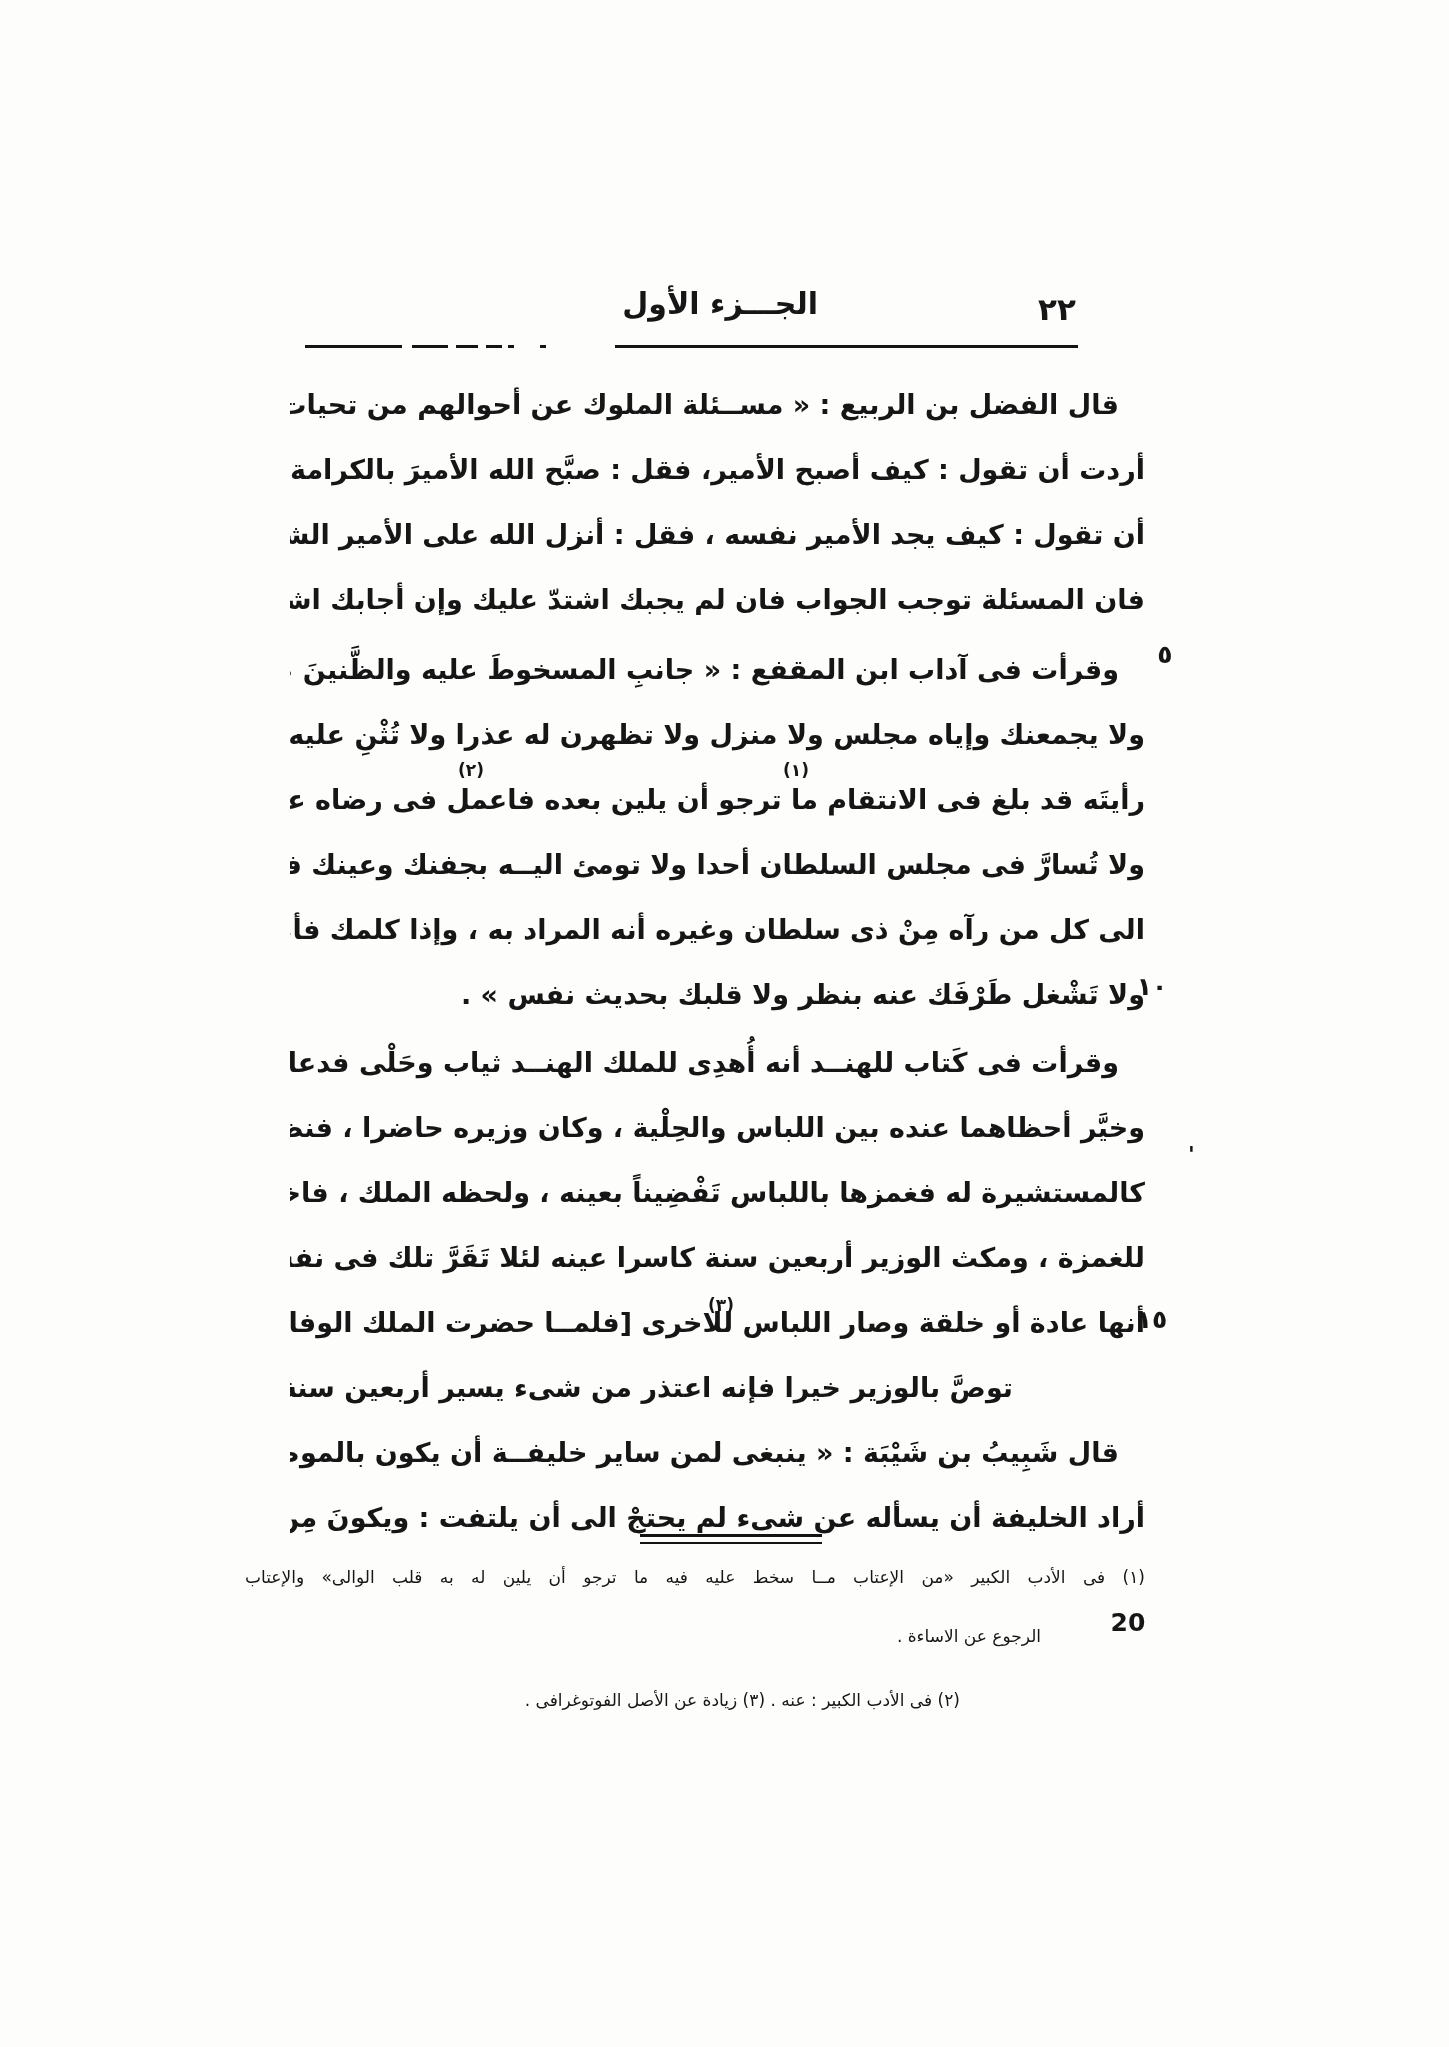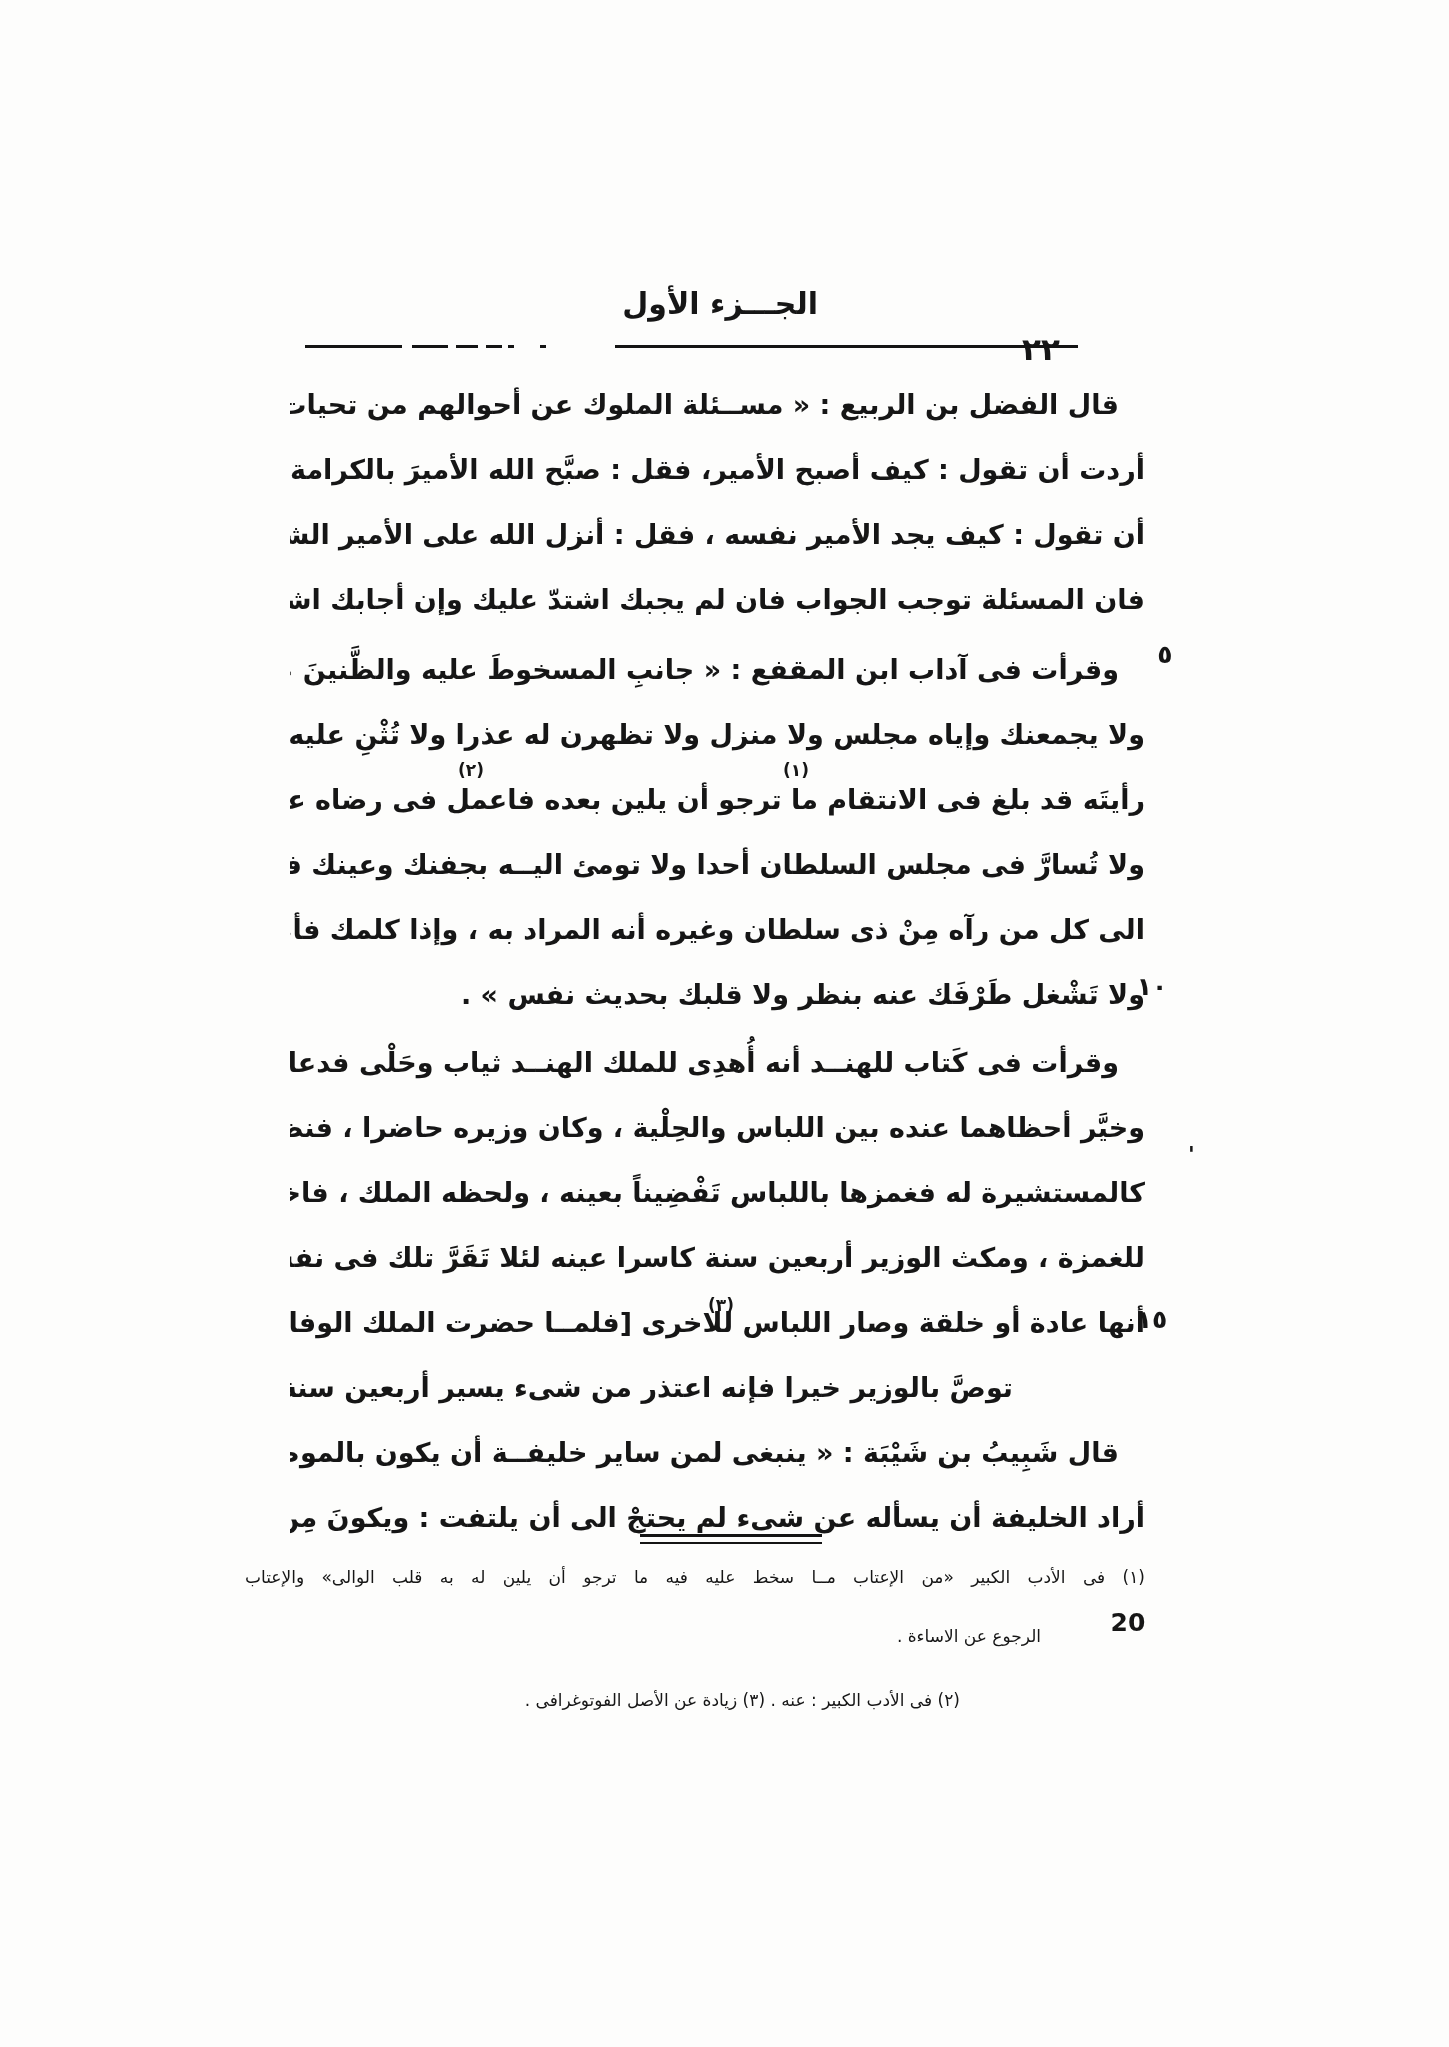--- a/index.html
+++ b/index.html
@@ -11,21 +11,21 @@
     overflow:hidden;
   }
   .page{position:absolute;inset:0;}
   
   .hdr-title{
     position:absolute;top:286px;left:618px;width:200px;
     font-size:30px;font-weight:bold;text-align:right;direction:rtl;
   }
   .hdr-pagenum{
     position:absolute;top:291px;left:1022px;width:70px;
-    font-size:31px;font-weight:bold;margin-top:40px;
+    font-size:31px;font-weight:bold;text-align:center;
   }
   .hdr-rule{position:absolute;top:345px;left:0;height:3px;width:1449px;}
   .hdr-rule span{position:absolute;top:0;height:3px;background:#141414;display:block;}
   
   .text-block{
     position:absolute;top:372px;left:290px;width:855px;
     direction:rtl;
   }
   .tl{
     height:65px;line-height:65px;overflow:hidden;

